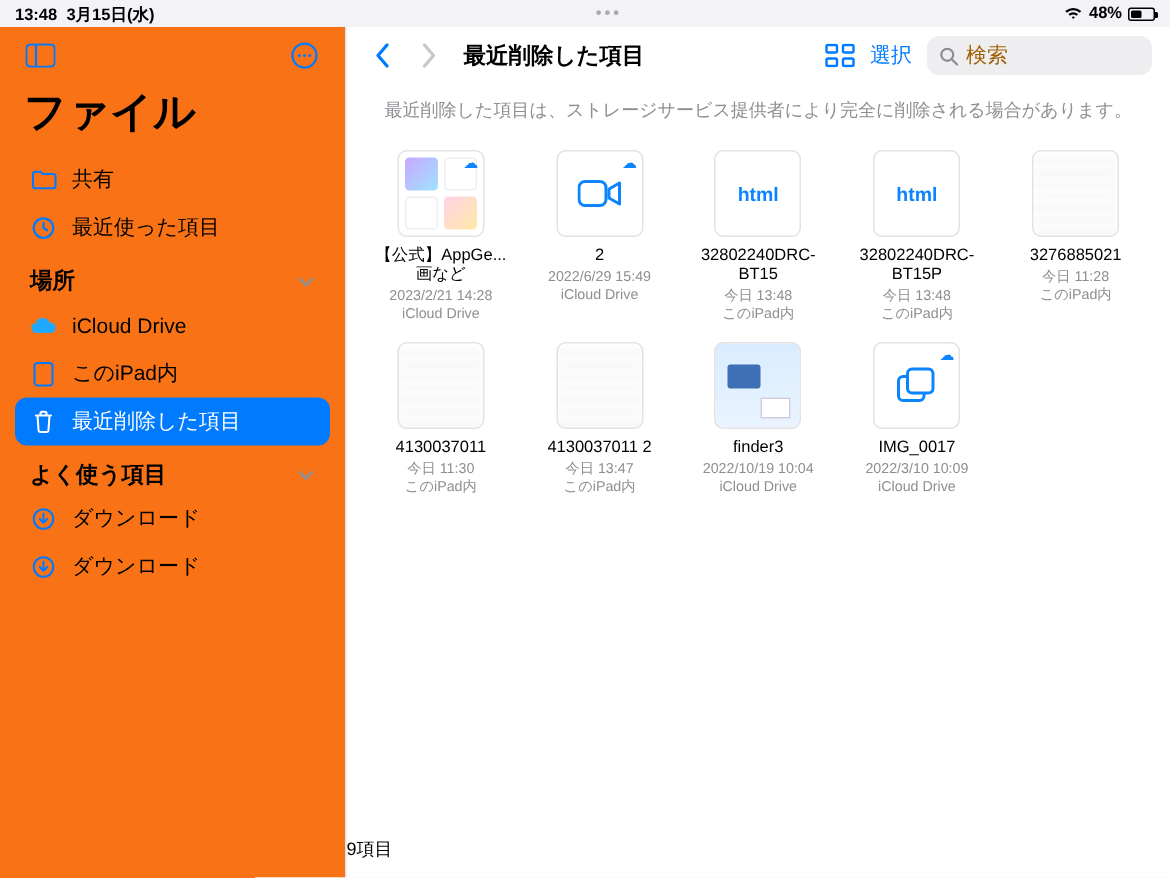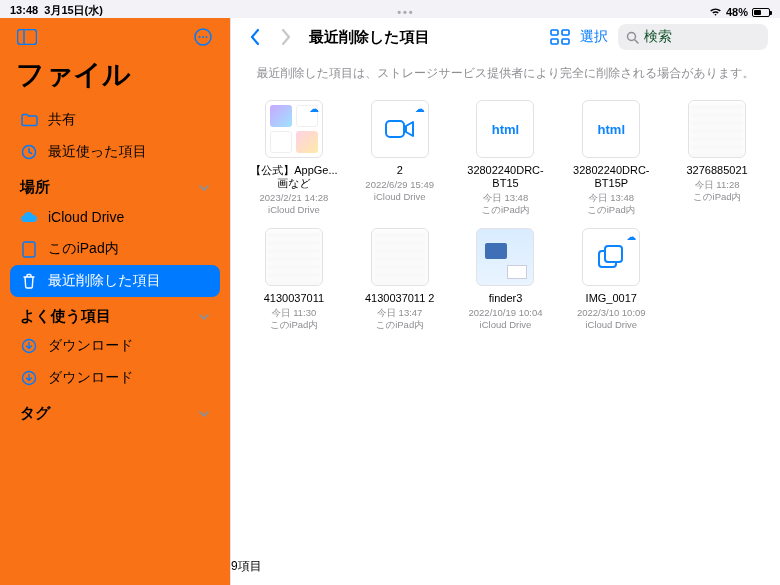--- a/index.html
+++ b/index.html
@@ -8,21 +8,21 @@
   background: #f2f2f7;
   width: 780px;
   height: 585px;
   overflow: hidden;
   color: #000;
   position: relative;
 }
 .status-bar {
   height: 18px;
   display: flex;
-  align-items: flex-end;
+  align-items: center;
   padding: 0 10px;
   font-size: 11px;
   font-weight: 600;
   background: #f2f2f7;
 }
 .status-left { flex: 0 0 auto; }
 .status-center { flex: 1; text-align: center; color: #aaa; letter-spacing: 2px; }
 .status-right { flex: 0 0 auto; display: flex; align-items: center; gap: 4px; }
 .battery-icon { width: 18px; height: 9px; border: 1px solid #000; border-radius: 2px; position: relative; display: inline-block; }
 .battery-icon::after { content:""; position:absolute; right:-3px; top:2px; width:2px; height:4px; background:#000; border-radius:0 1px 1px 0;}
@@ -94,21 +94,21 @@
 .tb-spacer { flex:1; }
 .view-toggle { color:#007aff; display:flex; }
 .select-btn { color:#007aff; font-size:14px; }
 .search-box {
   background: #eeeef0;
   border-radius: 8px;
   display:flex;
   align-items:center;
   gap:5px;
   padding: 4px 8px;
-  color:#14532d;
+  color:#a16207;
   font-size:14px;
   width: 150px;
 }
 .banner {
   text-align:center;
   font-size: 12px;
   color:#8e8e93;
   padding: 8px 16px 14px 16px;
 }
 .grid {
@@ -265,28 +265,20 @@
     <div class="sb-row">
       <span class="sb-icon">
           <svg width="16" height="16" viewBox="0 0 16 16">
             <circle cx="8" cy="8" r="6.5" fill="none" stroke="currentColor" stroke-width="1.4"></circle>
             <path d="M8 4.5 V10 M5.5 8 L8 10.5 L10.5 8" fill="none" stroke="currentColor" stroke-width="1.4" stroke-linecap="round" stroke-linejoin="round"></path>
           </svg>
         </span>
       <span class="sb-txt">ダウンロード</span>
     </div>
 
-    <div class="sb-section">
-      <span>タグ</span>
-      <span class="chev">
-          <svg width="12" height="8" viewBox="0 0 12 8">
-            <path d="M2 2 L6 6 L10 2" fill="none" stroke="#8e8e93" stroke-width="1.8" stroke-linecap="round"></path>
-          </svg>
-        </span>
-    </div>
   </div>
 
   <div class="main">
     <div class="topbar">
       <span class="nav-arrow">
           <svg width="11" height="18" viewBox="0 0 11 18">
             <path d="M9 2 L3 9 L9 16" fill="none" stroke="currentColor" stroke-width="2.2" stroke-linecap="round" stroke-linejoin="round"></path>
           </svg>
         </span>
       <span class="nav-arrow disabled">

